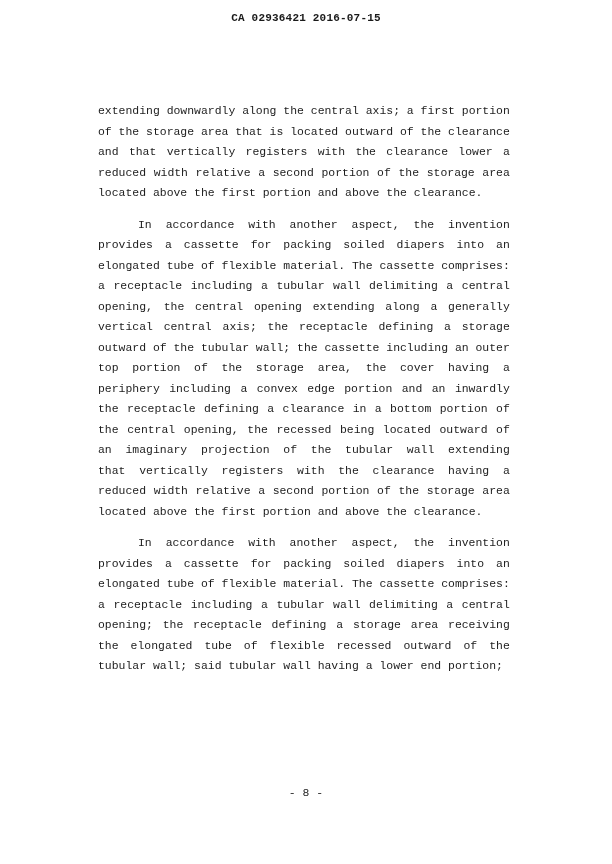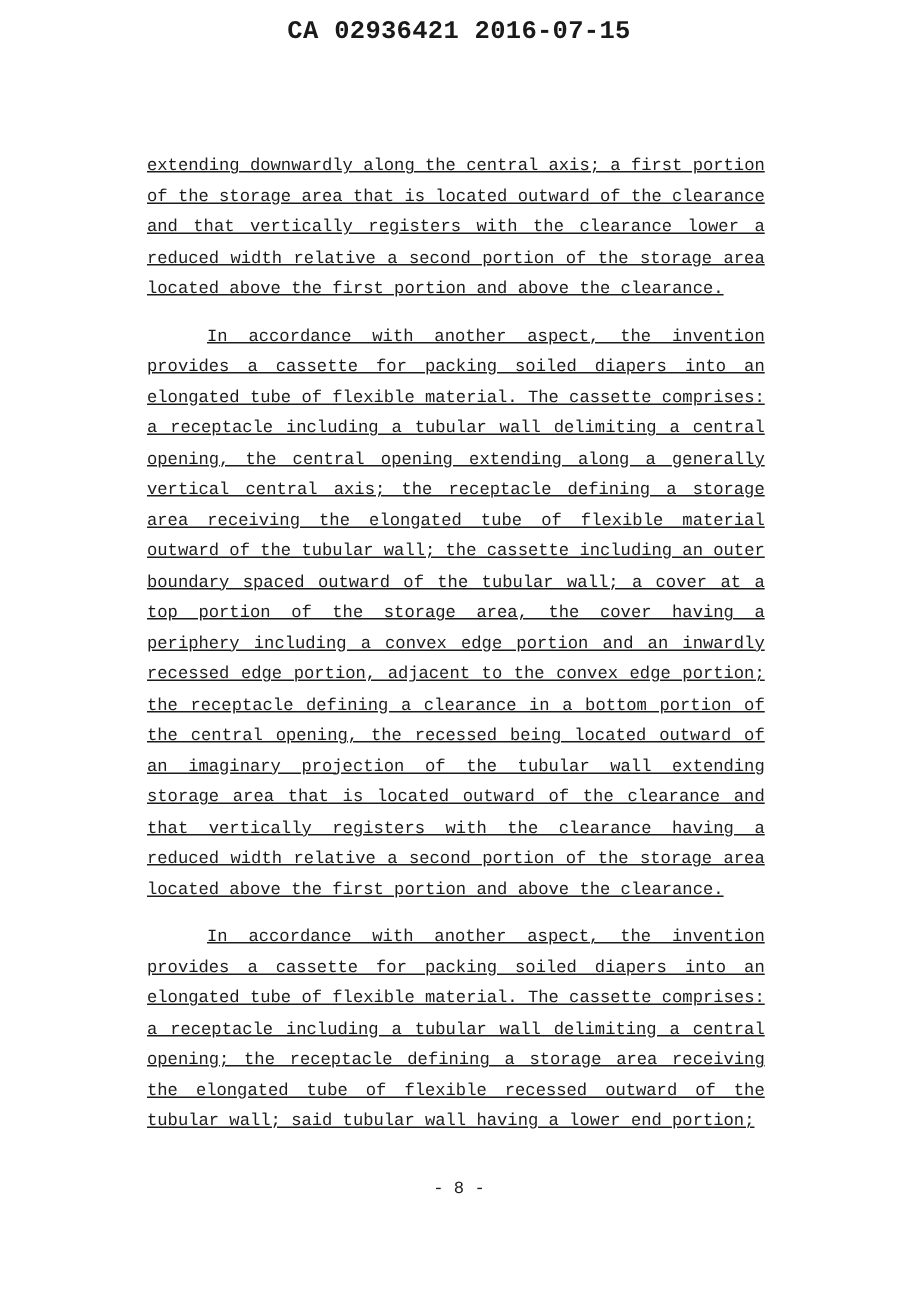--- a/index.html
+++ b/index.html
@@ -15,21 +15,21 @@
     overflow: hidden;
     font-family: "Liberation Mono", "DejaVu Sans Mono", monospace;
     color: #1e1e1e;
   }
   .page-header {
     position: absolute;
     top: 12px;
     left: 0;
     width: 100%;
     text-align: center;
-    font-size: 17px;
+    font-size: 11px;
     font-weight: bold;
     letter-spacing: 0.2px;
     color: #1a1a1a;
     white-space: pre;
   }
   .body-text {
     position: absolute;
     left: 98px;
     top: 101px;
     width: 60ch;
@@ -37,21 +37,20 @@
     line-height: 20.5px;
     color: #1c1c1c;
   }
   .paragraph {
     margin: 0 0 11px 0;
   }
   .text-line {
     text-align: justify;
     text-align-last: justify;
     min-height: 20.5px;
-    text-decoration: underline;
   }
   .text-line.indent-first {
     text-indent: 40px;
   }
   .text-line.last-line {
     text-align-last: left;
   }
   .page-footer {
     position: absolute;
     top: 786px;
@@ -78,30 +77,26 @@
         <div class="text-line">reduced width relative a second portion of the storage area</div>
         <div class="text-line last-line">located above the first portion and above the clearance.</div>
       </div>
       <div class="paragraph">
         <div class="text-line indent-first">In accordance with another aspect, the invention</div>
         <div class="text-line">provides a cassette for packing soiled diapers into an</div>
         <div class="text-line">elongated tube of flexible material. The cassette comprises:</div>
         <div class="text-line">a receptacle including a tubular wall delimiting a central</div>
         <div class="text-line">opening, the central opening extending along a generally</div>
         <div class="text-line">vertical central axis; the receptacle defining a storage</div>
-        <div class="text-line">area receiving the elongated tube of flexible material</div>
         <div class="text-line">outward of the tubular wall; the cassette including an outer</div>
-        <div class="text-line">boundary spaced outward of the tubular wall; a cover at a</div>
         <div class="text-line">top portion of the storage area, the cover having a</div>
         <div class="text-line">periphery including a convex edge portion and an inwardly</div>
-        <div class="text-line">recessed edge portion, adjacent to the convex edge portion;</div>
         <div class="text-line">the receptacle defining a clearance in a bottom portion of</div>
         <div class="text-line">the central opening, the recessed being located outward of</div>
         <div class="text-line">an imaginary projection of the tubular wall extending</div>
-        <div class="text-line">storage area that is located outward of the clearance and</div>
         <div class="text-line">that vertically registers with the clearance having a</div>
         <div class="text-line">reduced width relative a second portion of the storage area</div>
         <div class="text-line last-line">located above the first portion and above the clearance.</div>
       </div>
       <div class="paragraph">
         <div class="text-line indent-first">In accordance with another aspect, the invention</div>
         <div class="text-line">provides a cassette for packing soiled diapers into an</div>
         <div class="text-line">elongated tube of flexible material. The cassette comprises:</div>
         <div class="text-line">a receptacle including a tubular wall delimiting a central</div>
         <div class="text-line">opening; the receptacle defining a storage area receiving</div>

